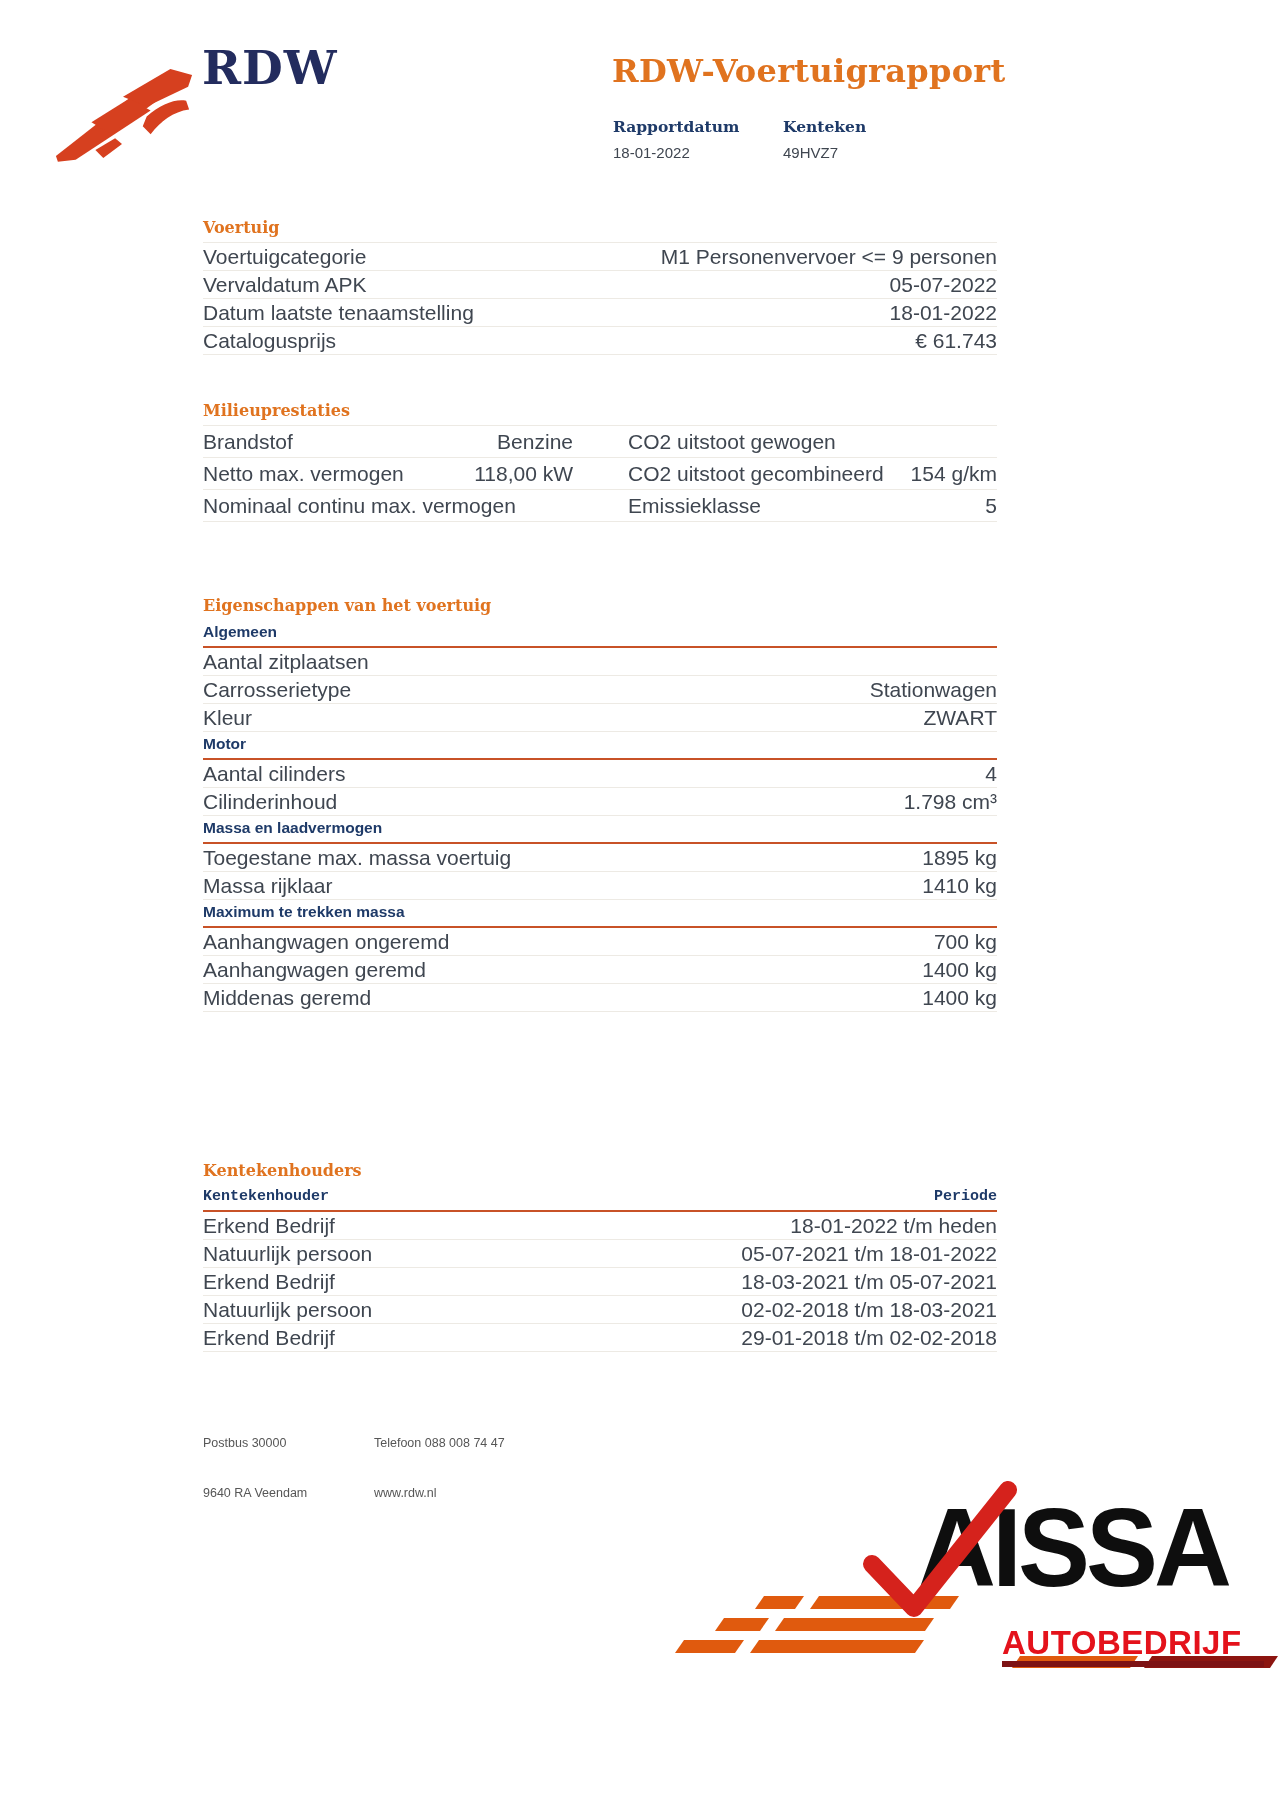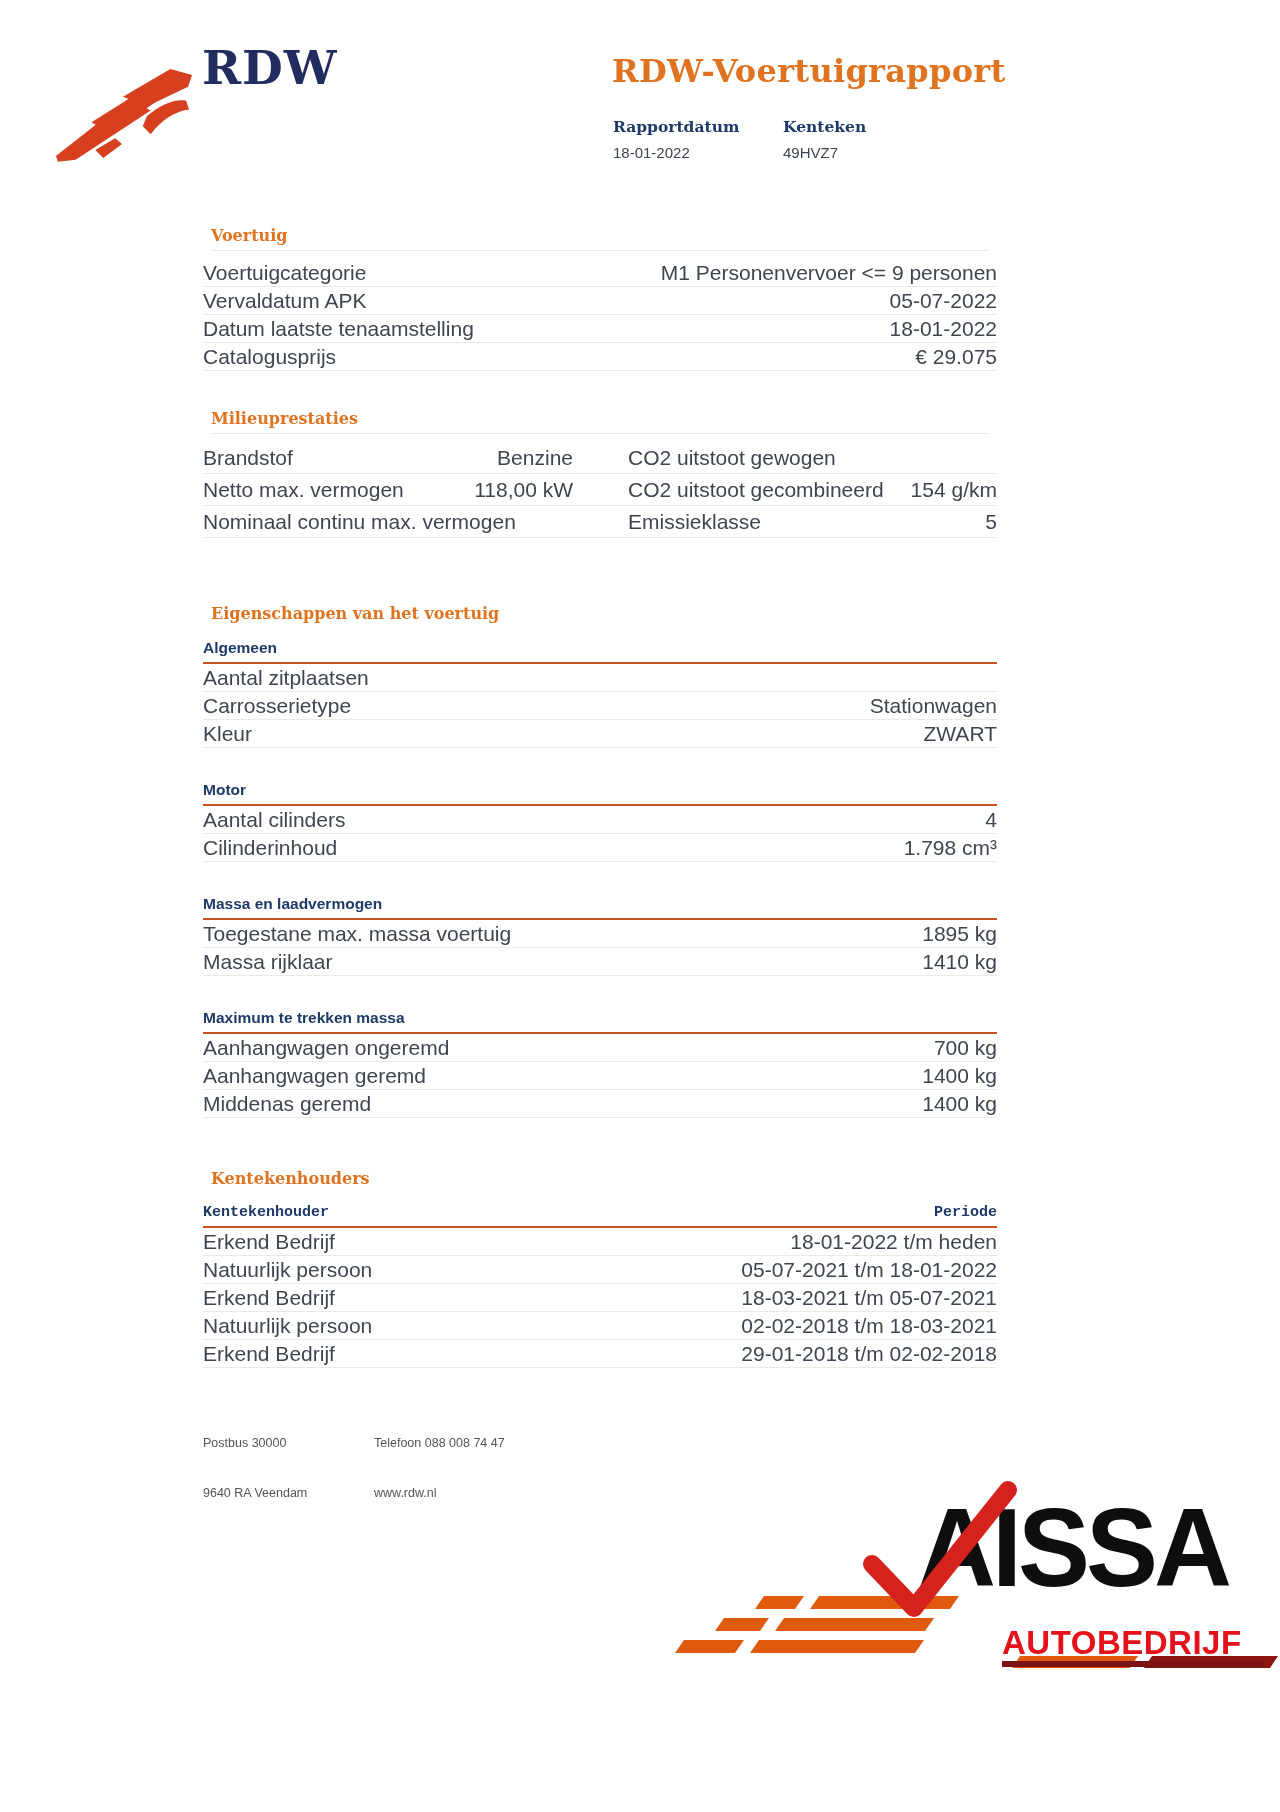--- a/index.html
+++ b/index.html
@@ -20,42 +20,42 @@
     color:#e0731f; letter-spacing:0.3px;
   }
   .meta { position:absolute; left:613px; top:117px; display:flex; }
   .meta-col { min-width:170px; }
   .meta-label { font-family:"DejaVu Serif", serif; font-weight:700; font-size:15.5px; color:#1e3a68; }
   .meta-value { font-size:15px; color:#3f4650; margin-top:8px; }
 
   
   .sec { position:absolute; left:203px; width:794px; }
   .sec-title {
-    margin:8px; font-family:"DejaVu Serif", serif; font-weight:700; font-size:16px;
+    margin:0; font-family:"DejaVu Serif", serif; font-weight:700; font-size:16px;
     color:#e0731f; padding-bottom:5px;
   }
   .sec-title.lined { border-bottom:1px solid #edeae4; }
   .row {
     display:flex; justify-content:space-between; align-items:center;
     height:27px; border-bottom:1px solid #edeae4;
     font-size:21px; color:#3f4650;
   }
   .row .lbl { white-space:nowrap; }
   .row .val { white-space:nowrap; text-align:right; }
   
   .mrow { height:31px; }
   .half { width:370px; display:flex; justify-content:space-between; }
   .half.right-col { width:369px; margin-left:55px; }
   
   .subhead {
     display:flex; justify-content:space-between; align-items:flex-end;
     font-weight:700; font-size:15.5px; color:#1e3a68;
     padding:3px 0 5px; border-bottom:2px solid #c85227;
   }
-  .subhead.gap { margin-top:30px; }
+  .subhead.gap { }
   .subhead.serif { font-family:Liberation Mono, monospace; font-size:15px;align-items:center; }
 
   
   .footer {
     position:absolute; left:203px; top:1436px;
     display:grid; grid-template-columns:135px auto; column-gap:0; row-gap:13px;
     font-size:12.5px; color:#565656;gap:36px;
   }
   .fragment { position:absolute; color:#4c4c4c; z-index:1; }
   .fragment.top { left:1100px; top:1656px; font-size:14px; }
@@ -115,21 +115,21 @@
     <div class="row">
       <span class="lbl">Vervaldatum APK</span>
       <span class="val">05-07-2022</span>
     </div>
     <div class="row">
       <span class="lbl">Datum laatste tenaamstelling</span>
       <span class="val">18-01-2022</span>
     </div>
     <div class="row">
       <span class="lbl">Catalogusprijs</span>
-      <span class="val">€ 29.075</span>
+      <span class="val">€ 61.743</span>
     </div>
   </div>
 
   <div class="sec" style="top:401px">
     <h2 class="sec-title lined">Milieuprestaties</h2>
     <div class="row mrow">
       <div class="half">
         <span class="lbl">Brandstof</span>
         <span class="val">Benzine</span>
       </div>

